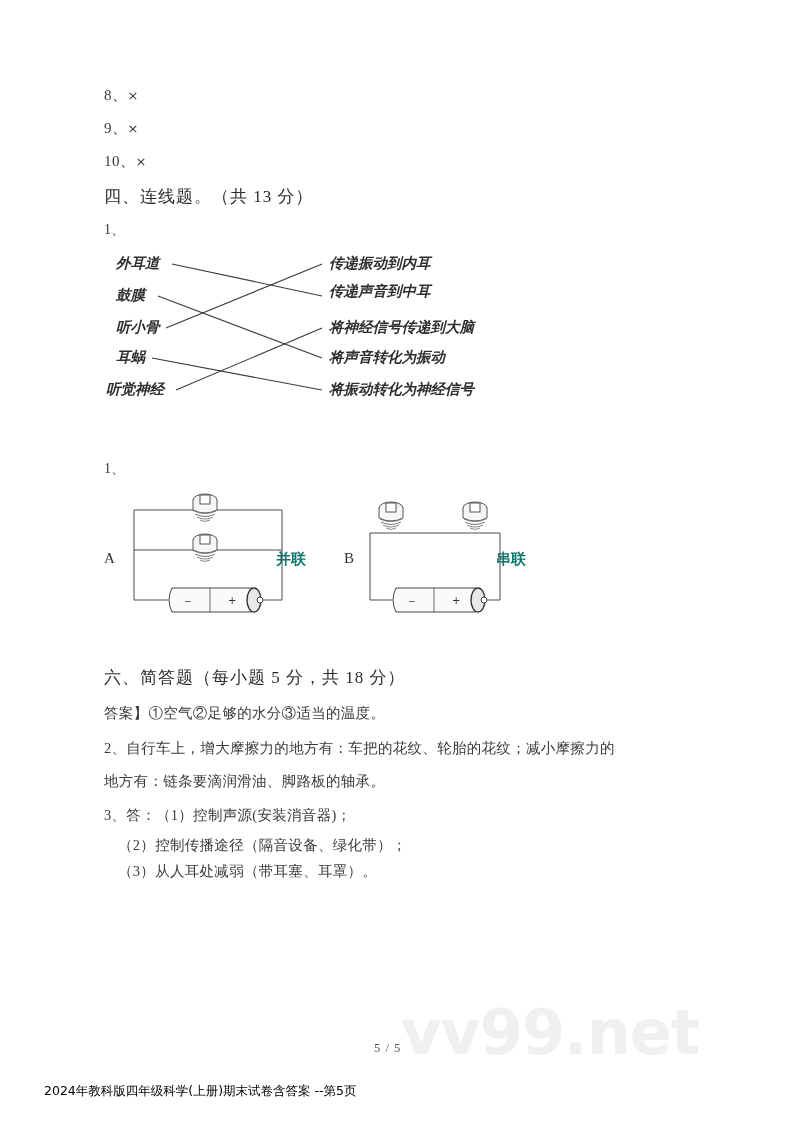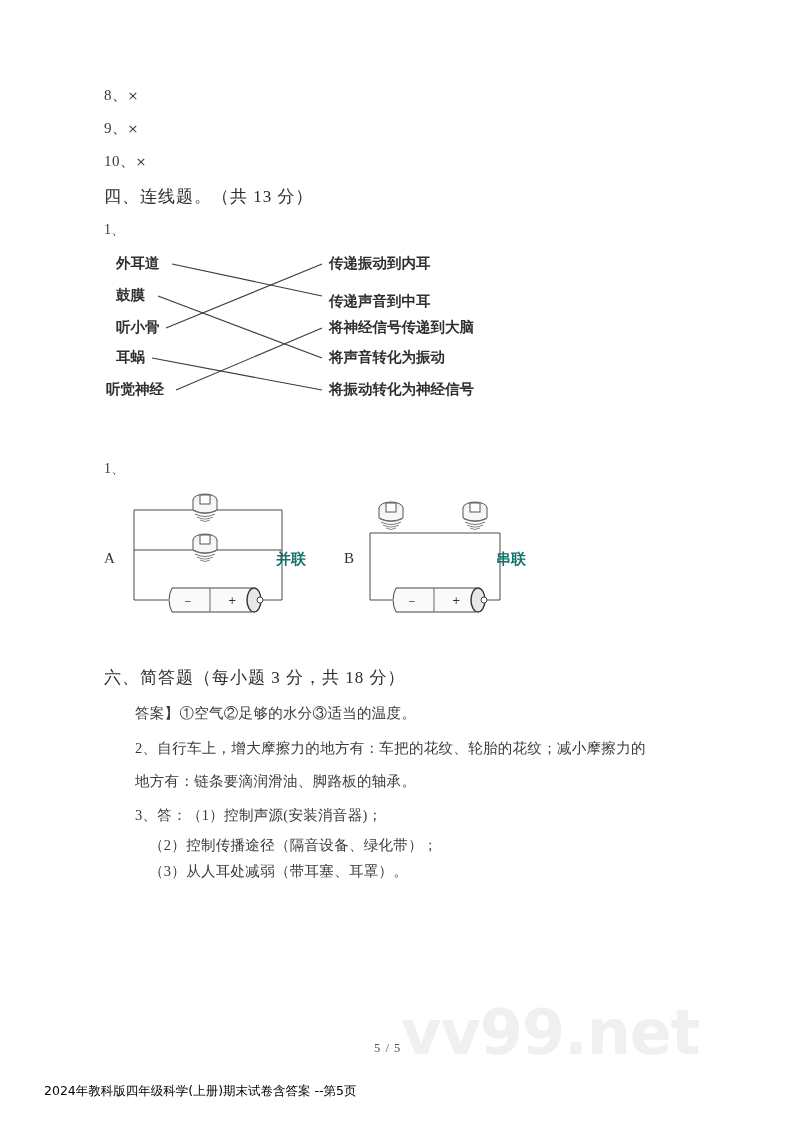--- a/index.html
+++ b/index.html
@@ -18,21 +18,21 @@
 
   .section-head {
     position:absolute; left:104px; font-size:17px; color:#2d2d2d;
     font-family:"Liberation Serif", serif; letter-spacing:1px;
   }
   .item-no {
     position:absolute; left:104px; font-size:14px; color:#3a3a3a;
   }
 
   
-  .match { position:absolute; left:104px; top:248px; width:420px; height:160px; }
+  .match { position:absolute; left:104px; top:248px; width:420px; height:160px;font-style:italic; }
   .match .col { position:absolute; top:0; }
   .match .left { left:12px; }
   .match .right { left:225px; }
   .match .mi {
     position:absolute; font-size:14.5px; color:#2f2f2f; white-space:nowrap;
     font-family:"DejaVu Sans", sans-serif; font-weight:600; letter-spacing:0px;
   }
   .match svg { position:absolute; left:0; top:0; }
 
   
@@ -42,21 +42,21 @@
     font-family:"Liberation Serif", serif;
   }
   .circ-cn {
     position:absolute; font-size:15px; color:#0f766e;
     font-family:"DejaVu Sans", sans-serif; font-weight:600;
   }
 
   
   .ans {
     position:absolute; left:104px; font-size:14.5px; color:#3a3a3a;
-    font-family:"Liberation Serif", serif; line-height:1.5; letter-spacing:.3px;margin-left:31px;
+    font-family:"Liberation Serif", serif; line-height:1.5; letter-spacing:.3px;
   }
   .ans.indent { left:118px; }
 
   
   .pagenum {
     position:absolute; left:374px; top:1041px; font-size:12.5px;
     color:#555; letter-spacing:1px; font-family:"Liberation Serif", serif;
   }
   .watermark {
     position:absolute; left:365px; top:996px;
@@ -101,21 +101,21 @@
     <div class="col left">
       <div class="mi" style="top:6px;left:0">外耳道</div>
       <div class="mi" style="top:38px;left:0">鼓膜</div>
       <div class="mi" style="top:70px;left:0">听小骨</div>
       <div class="mi" style="top:100px;left:0">耳蜗</div>
       <div class="mi" style="top:132px;left:-10px">听觉神经</div>
     </div>
 
     <div class="col right">
       <div class="mi" style="top:6px;left:0">传递振动到内耳</div>
-      <div class="mi" style="top:44px;left:0">传递声音到中耳</div>
+      <div class="mi" style="top:34px;left:0">传递声音到中耳</div>
       <div class="mi" style="top:70px;left:0">将神经信号传递到大脑</div>
       <div class="mi" style="top:100px;left:0">将声音转化为振动</div>
       <div class="mi" style="top:132px;left:0">将振动转化为神经信号</div>
     </div>
   </div>
 
   <div class="item-no" style="top:460px">1、</div>
 
   <div class="circuits">
 
@@ -199,21 +199,21 @@
         <path d="M6,4 Q0,16 6,28 L86,28 Q92,16 86,4 Z" fill="#fafafa" stroke="#444" stroke-width="1"></path>
         <path d="M44,4 L44,28" stroke="#666" stroke-width="1"></path>
         <ellipse cx="88" cy="16" rx="7" ry="12" fill="#e8e8e8" stroke="#333" stroke-width="1.4"></ellipse>
         <ellipse cx="94" cy="16" rx="3" ry="3" fill="#fff" stroke="#444" stroke-width="1"></ellipse>
         <text x="18" y="20" font-size="9" fill="#333" font-family="DejaVu Sans, sans-serif">−</text>
         <text x="62" y="20" font-size="10" fill="#333" font-family="DejaVu Sans, sans-serif">+</text>
       </g>
     </svg>
   </div>
 
-  <div class="section-head" style="top:666px">六、简答题（每小题 3 分，共 18 分）</div>
+  <div class="section-head" style="top:666px">六、简答题（每小题 5 分，共 18 分）</div>
 
   <div class="ans" style="top:703px">答案】①空气②足够的水分③适当的温度。</div>
   <div class="ans" style="top:738px">2、自行车上，增大摩擦力的地方有：车把的花纹、轮胎的花纹；减小摩擦力的</div>
   <div class="ans" style="top:771px">地方有：链条要滴润滑油、脚路板的轴承。</div>
   <div class="ans" style="top:805px">3、答：（1）控制声源(安装消音器)；</div>
   <div class="ans indent" style="top:835px">（2）控制传播途径（隔音设备、绿化带）；</div>
   <div class="ans indent" style="top:861px">（3）从人耳处减弱（带耳塞、耳罩）。</div>
 
   <div class="watermark">vv99.net</div>
   <div class="pagenum">5 / 5</div>

